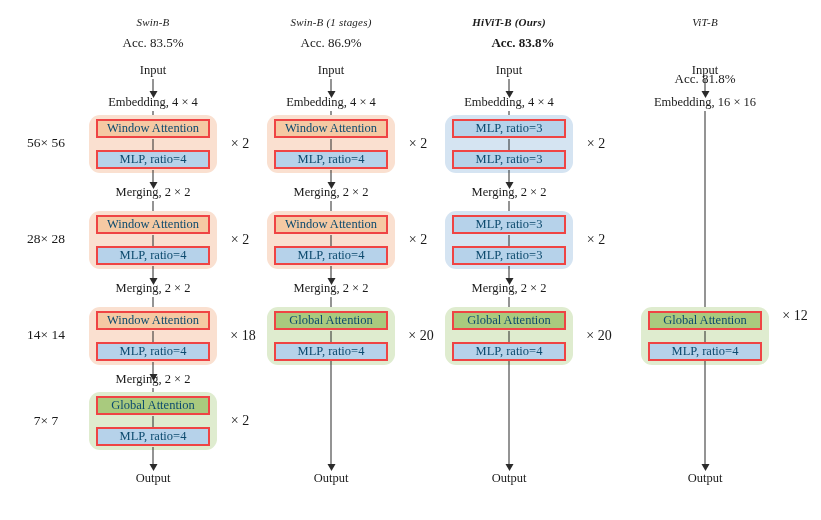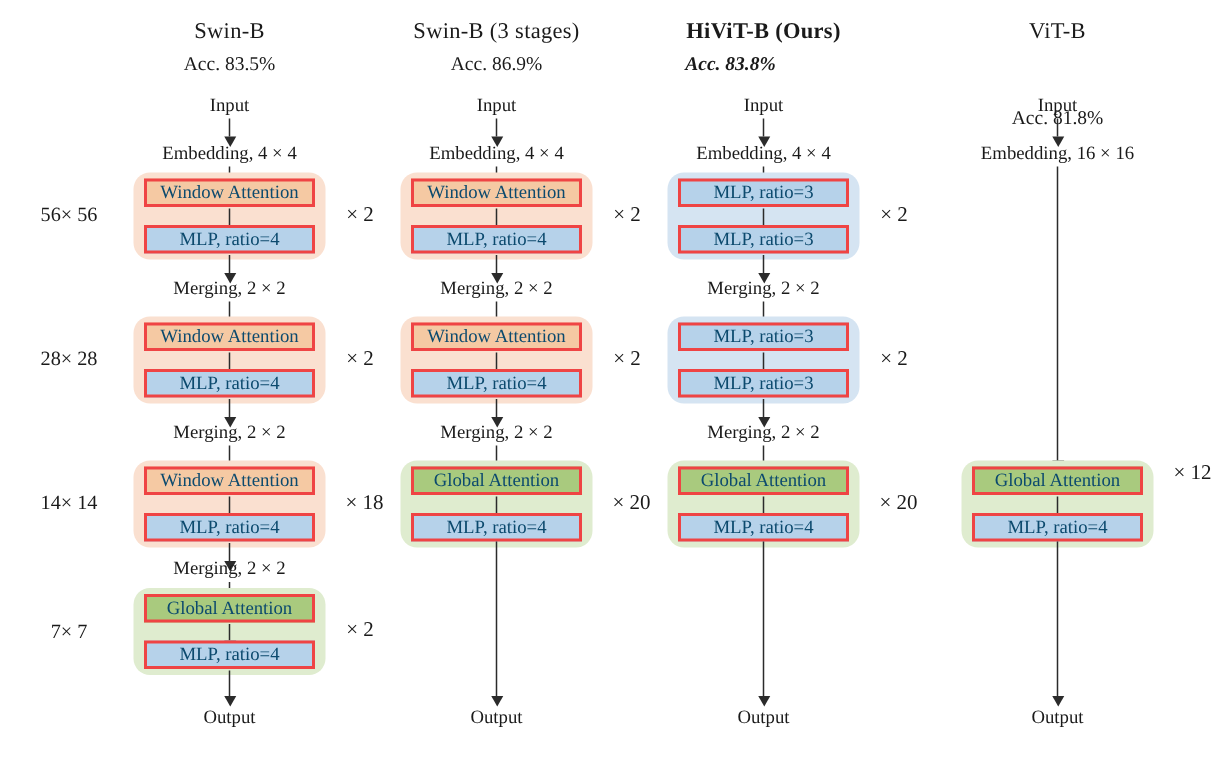--- a/index.html
+++ b/index.html
@@ -23,22 +23,23 @@
   .abs {
     position: absolute;
     white-space: nowrap;
     line-height: 1;
   }
   .ctr {
     transform: translate(-50%, -50%);
   }
 
   .col-title {
-    font-size: 15px;
+    font-size: 11px;
     letter-spacing: .2px;
+    font-style: italic;
   }
   .col-acc {
     font-size: 13px;
   }
   .bold {
     font-weight: bold;
   }
 
   .flow-label {
     font-size: 12.5px;
@@ -146,21 +147,21 @@
     <div class="opbox op-green" style="left:96px; top:396px; width:114px; height:19px;">Global Attention</div>
     <div class="arrow" style="left:153px; top:416px; height:11px;"></div>
     <div class="opbox op-blue" style="left:96px; top:427px; width:114px; height:19px;">MLP, ratio=4</div>
     <div class="arrow" style="left:153px; top:447px; height:17px;"></div>
     <div class="abs ctr mult-label" style="left:240px; top:421px;">× 2</div>
     <div class="abs ctr flow-label" style="left:153px; top:478px;">Output</div>
   </div>
 
   <div>
 
-    <div class="abs ctr col-title" style="left:331px; top:22px;">Swin-B (3 stages)</div>
+    <div class="abs ctr col-title" style="left:331px; top:22px;">Swin-B (1 stages)</div>
     <div class="abs ctr col-acc" style="left:331px; top:42px;">Acc. 86.9%</div>
 
     <div class="abs ctr flow-label" style="left:331px; top:70px;">Input</div>
     <div class="arrow" style="left:331px; top:79px; height:12px;"></div>
     <div class="abs ctr flow-label" style="left:331px; top:102px;">Embedding, 4 × 4</div>
     <div class="arrow" style="left:331px; top:111px; height:12px;"></div>
 
     <div class="stage stage-orange" style="left:267px; top:115px; width:128px; height:58px;"></div>
     <div class="opbox op-orange" style="left:274px; top:119px; width:114px; height:19px;">Window Attention</div>
     <div class="arrow" style="left:331px; top:139px; height:11px;"></div>
@@ -185,21 +186,21 @@
     <div class="opbox op-blue" style="left:274px; top:342px; width:114px; height:19px;">MLP, ratio=4</div>
     <div class="abs ctr mult-label" style="left:421px; top:336px;">× 20</div>
 
     <div class="arrow" style="left:331px; top:361px; height:103px;"></div>
     <div class="abs ctr flow-label" style="left:331px; top:478px;">Output</div>
   </div>
 
   <div>
 
     <div class="abs ctr col-title bold" style="left:509px; top:22px;">HiViT-B (Ours)</div>
-    <div class="abs ctr col-acc bold" style="left:487px; top:42px;font-style:italic;">Acc. 83.8%</div>
+    <div class="abs ctr col-acc bold" style="left:523px; top:42px;">Acc. 83.8%</div>
 
     <div class="abs ctr flow-label" style="left:509px; top:70px;">Input</div>
     <div class="arrow" style="left:509px; top:79px; height:12px;"></div>
     <div class="abs ctr flow-label" style="left:509px; top:102px;">Embedding, 4 × 4</div>
     <div class="arrow" style="left:509px; top:111px; height:12px;"></div>
 
     <div class="stage stage-blue" style="left:445px; top:115px; width:128px; height:58px;"></div>
     <div class="opbox op-blue" style="left:452px; top:119px; width:114px; height:19px;">MLP, ratio=3</div>
     <div class="arrow" style="left:509px; top:139px; height:11px;"></div>
     <div class="opbox op-blue" style="left:452px; top:150px; width:114px; height:19px;">MLP, ratio=3</div>

